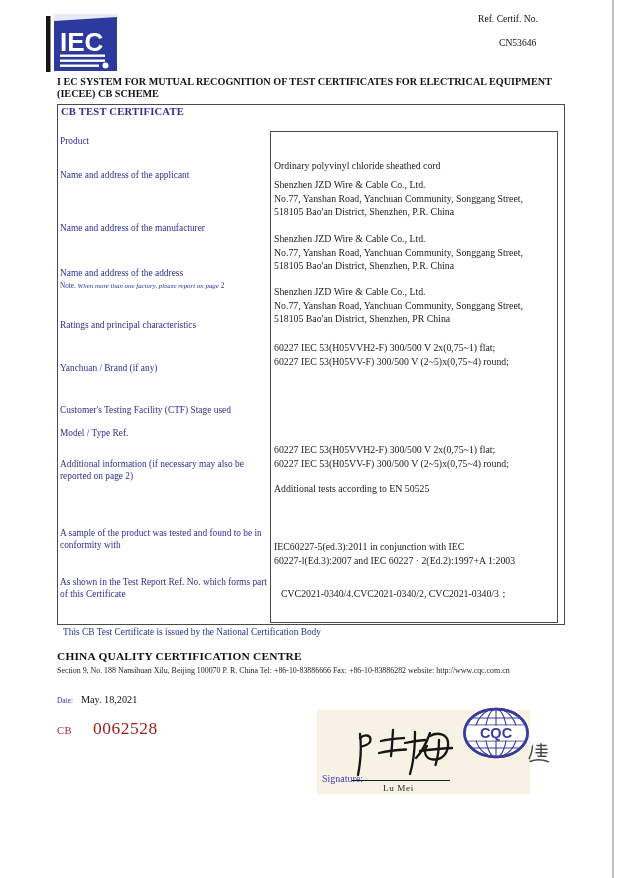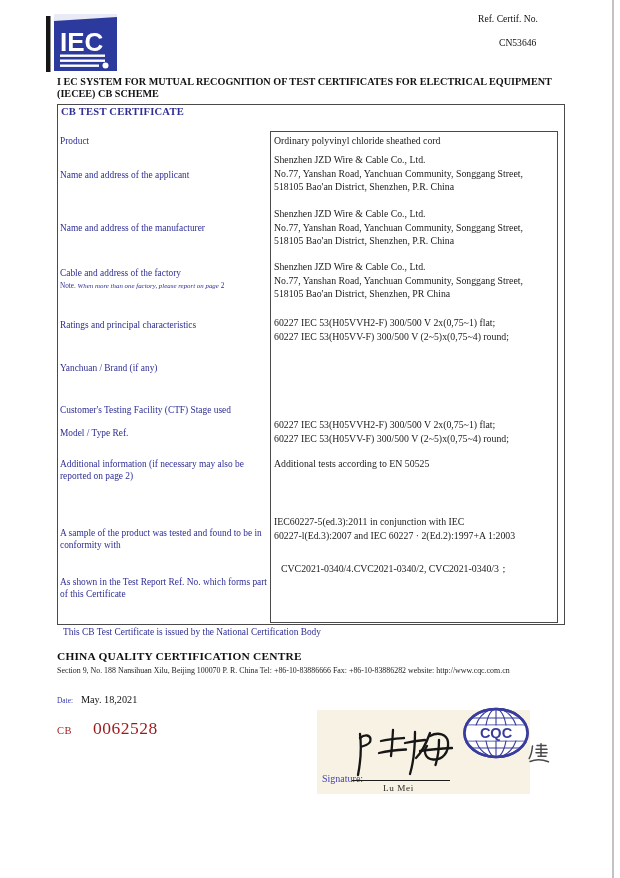--- a/index.html
+++ b/index.html
@@ -1,20 +1,20 @@
 <!DOCTYPE html>
 <html><head>
 <meta charset="utf-8">
 <style>
   html,body{margin:0;padding:0;background:#ffffff;}
   .page{position:relative;width:620px;height:878px;background:#ffffff;overflow:hidden;
         font-family:"Liberation Serif", serif;color:#1a1a1a;}
   .abs{position:absolute;}
   .lbl{color:#2e2e96;font-size:9.4px;line-height:11.5px;}
-  .val{color:#1a1a1a;font-size:9.8px;line-height:13.5px;}
+  .val{color:#1a1a1a;font-size:9.8px;line-height:13.5px;margin-top:25px;}
   .box{border:1px solid #4a4a4a;background:transparent;}
   .cert-title{color:#2e2e96;font-weight:bold;font-size:10.6px;letter-spacing:0.2px;}
   .scheme{font-weight:bold;font-size:10.2px;line-height:11.5px;color:#111;}
   .ref-lbl{font-size:9.6px;color:#111;}
   .issued{color:#2e2e96;font-size:9.4px;}
   .org{font-weight:bold;font-size:11.4px;letter-spacing:0.2px;color:#111;}
   .contact{font-size:7.9px;color:#222;}
   .date-lbl{color:#3b3bb0;font-size:7.4px;}
   .date-val{font-size:10.2px;color:#111;}
   .cb-row{display:flex;align-items:baseline;gap:21px;color:#9c1a1c;}
@@ -55,21 +55,21 @@
 
   <div class="abs box" style="left:57px;top:104px;width:506px;height:519px;"></div>
 
   <div class="abs box" style="left:270px;top:131px;width:286px;height:490px;"></div>
 
   <div class="abs cert-title" style="left:61px;top:106px;">CB TEST CERTIFICATE</div>
 
   <div class="abs lbl" style="left:60px;top:136px;width:205px;">Product</div>
   <div class="abs lbl" style="left:60px;top:170px;width:205px;">Name and address of the applicant</div>
   <div class="abs lbl" style="left:60px;top:223px;width:205px;">Name and address of the manufacturer</div>
-  <div class="abs lbl" style="left:60px;top:268px;width:205px;">Cable and address of the factory</div>
+  <div class="abs lbl" style="left:60px;top:268px;width:205px;">Name and address of the address</div>
   <div class="abs note" style="left:60px;top:282px;width:210px;">
     <span>Note.</span>
     <i>When more than one factory, please report on page</i>
     <span>2</span>
   </div>
   <div class="abs lbl" style="left:60px;top:320px;width:205px;">Ratings and principal characteristics</div>
   <div class="abs lbl" style="left:60px;top:363px;width:205px;">Yanchuan / Brand (if any)</div>
   <div class="abs lbl" style="left:60px;top:405px;width:205px;">Customer's Testing Facility (CTF) Stage used</div>
   <div class="abs lbl" style="left:60px;top:428px;width:205px;">Model / Type Ref.</div>
   <div class="abs lbl" style="left:60px;top:459px;width:208px;">Additional information (if necessary may also be reported on page 2)</div>

